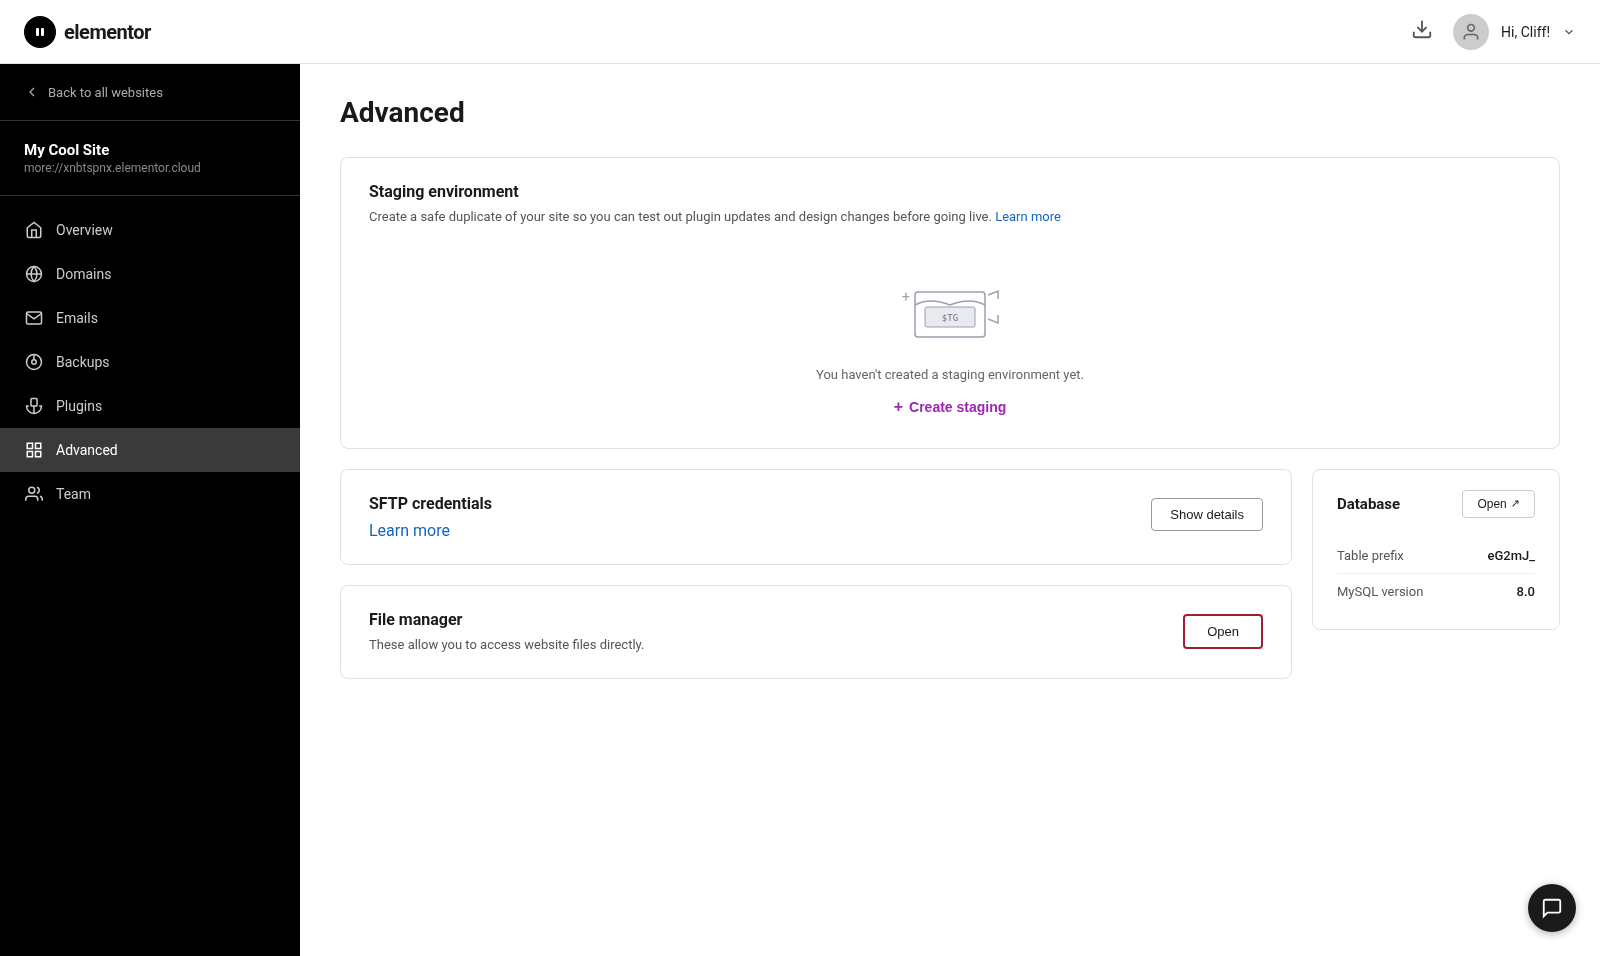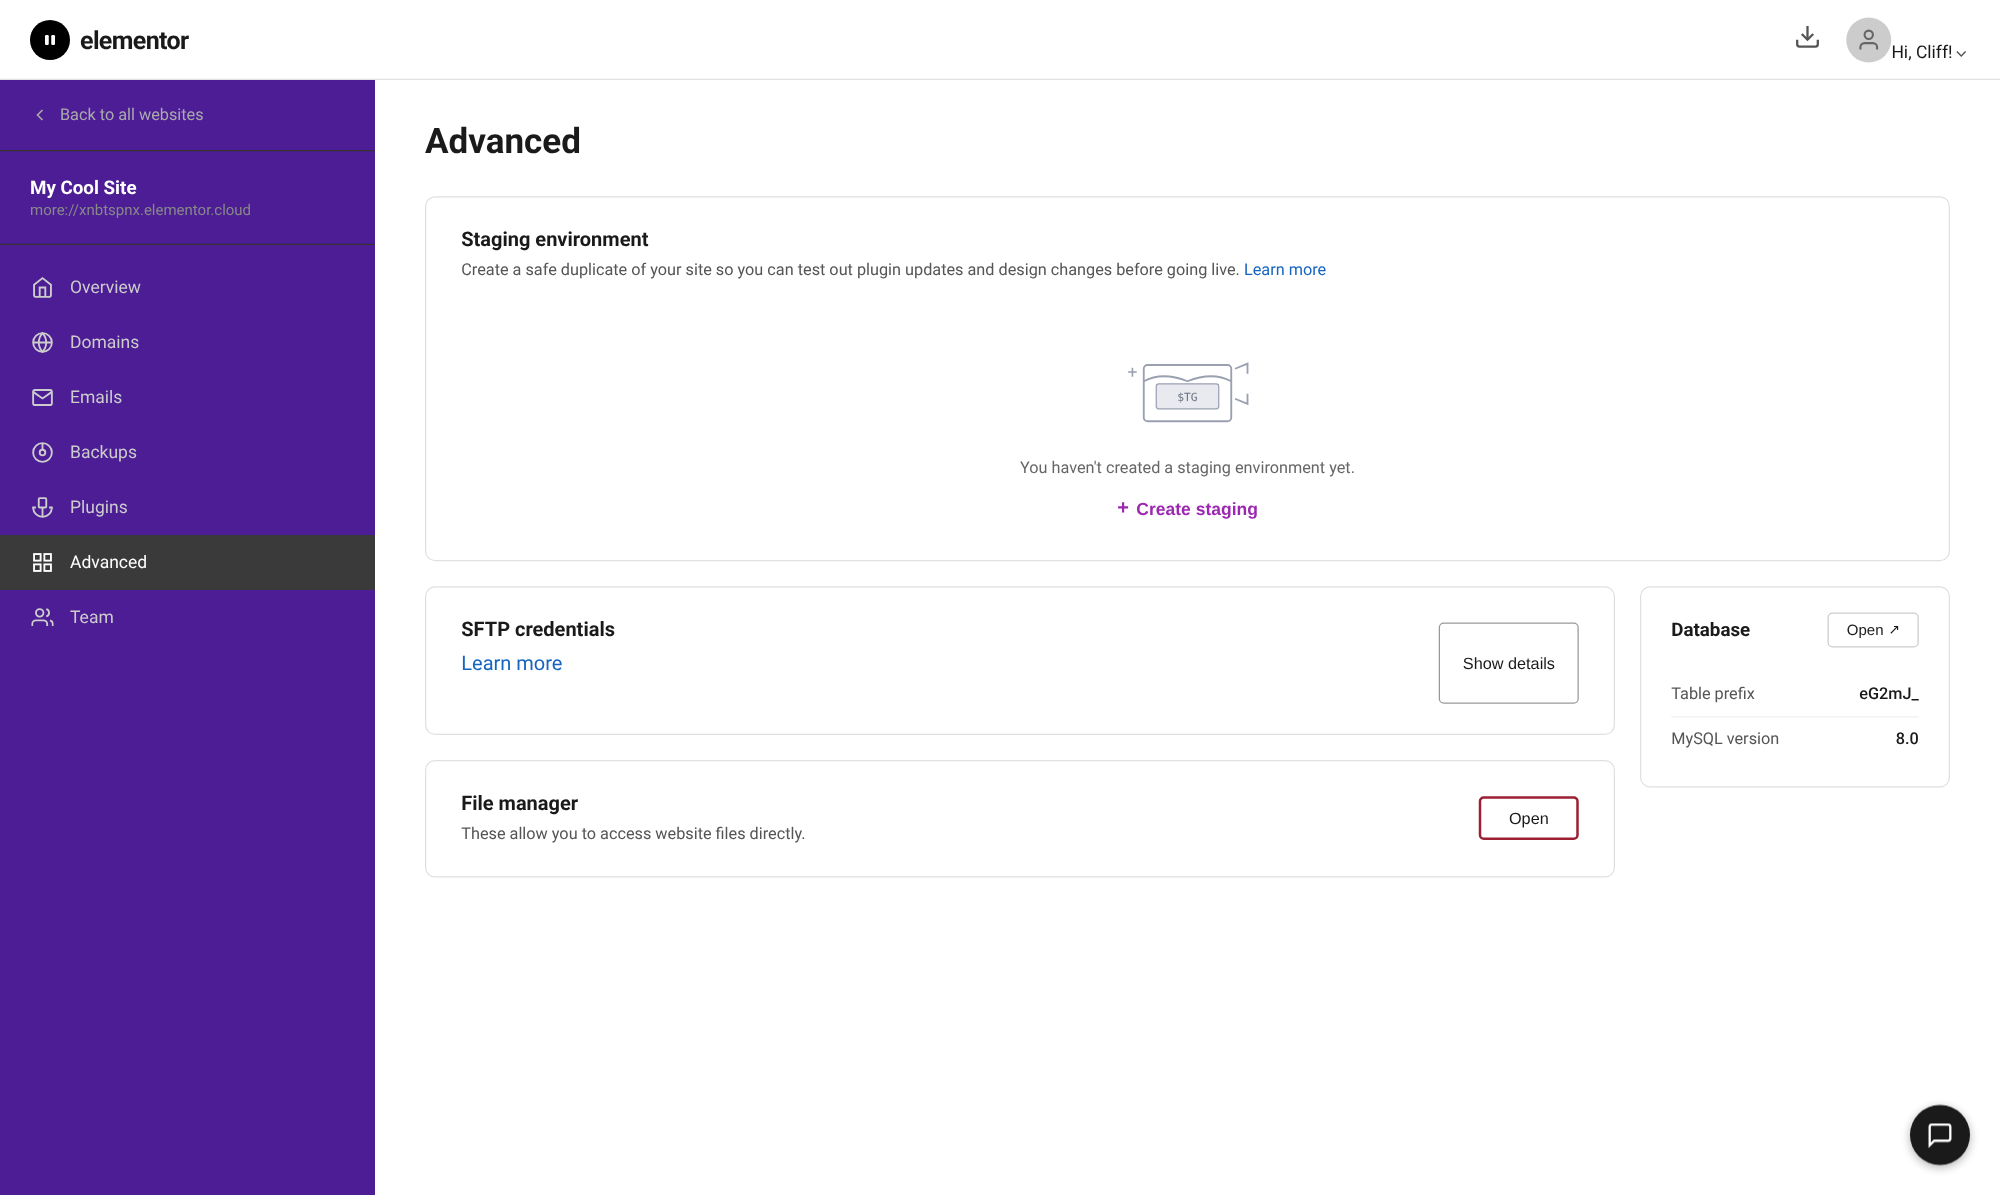--- a/index.html
+++ b/index.html
@@ -45,22 +45,22 @@
       align-items: center;
       gap: 20px;
     }
     .topbar-download {
       color: #555;
       cursor: pointer;
       font-size: 20px;
     }
     .topbar-user {
       display: flex;
-      align-items: flex-end;
-      gap: 0;
+      align-items: center;
+      gap: 12px;
       cursor: pointer;
     }
     .user-avatar {
       width: 36px;
       height: 36px;
       border-radius: 50%;
       background: #ccc;
       display: flex;
       align-items: center;
       justify-content: center;
@@ -75,21 +75,21 @@
     
     .layout {
       display: flex;
       flex: 1;
       overflow: hidden;
     }
 
     
     .sidebar {
       width: 300px;
-      background: #4c1d95;
+      background: #000000;
       color: #fff;
       flex-shrink: 0;
       display: flex;
       flex-direction: column;
       overflow-y: auto;
     }
     .sidebar-back {
       padding: 20px 24px;
       display: flex;
       align-items: center;
@@ -238,21 +238,21 @@
       align-items: flex-start;
       justify-content: space-between;
       padding: 24px 28px;
     }
     .sftp-content .card-title { margin-bottom: 6px; }
     .sftp-content .card-description { max-width: 600px; }
     .sftp-action {
       margin-top: 4px;
     }
     .show-details-btn {
-      padding: 24px 18px;
+      padding: 8px 18px;
       border: 1px solid #999;
       border-radius: 4px;
       background: #fff;
       color: #1a1a1a;
       font-size: 13px;
       cursor: pointer;
     }
 
     
     .file-manager-card {

